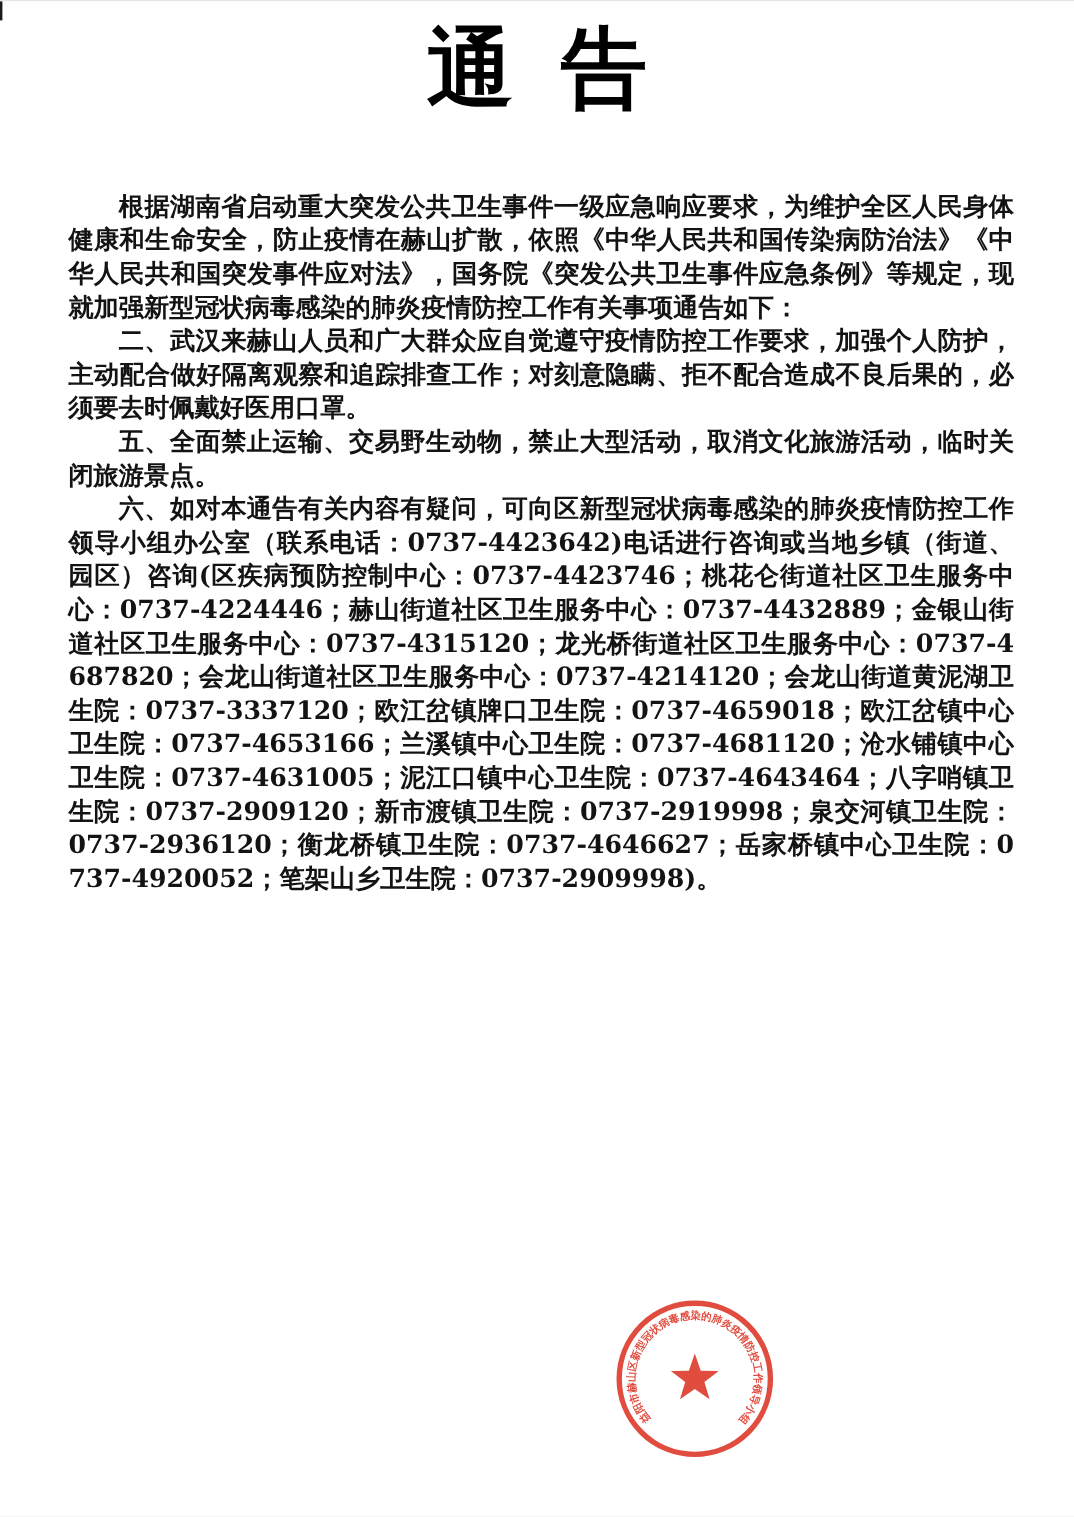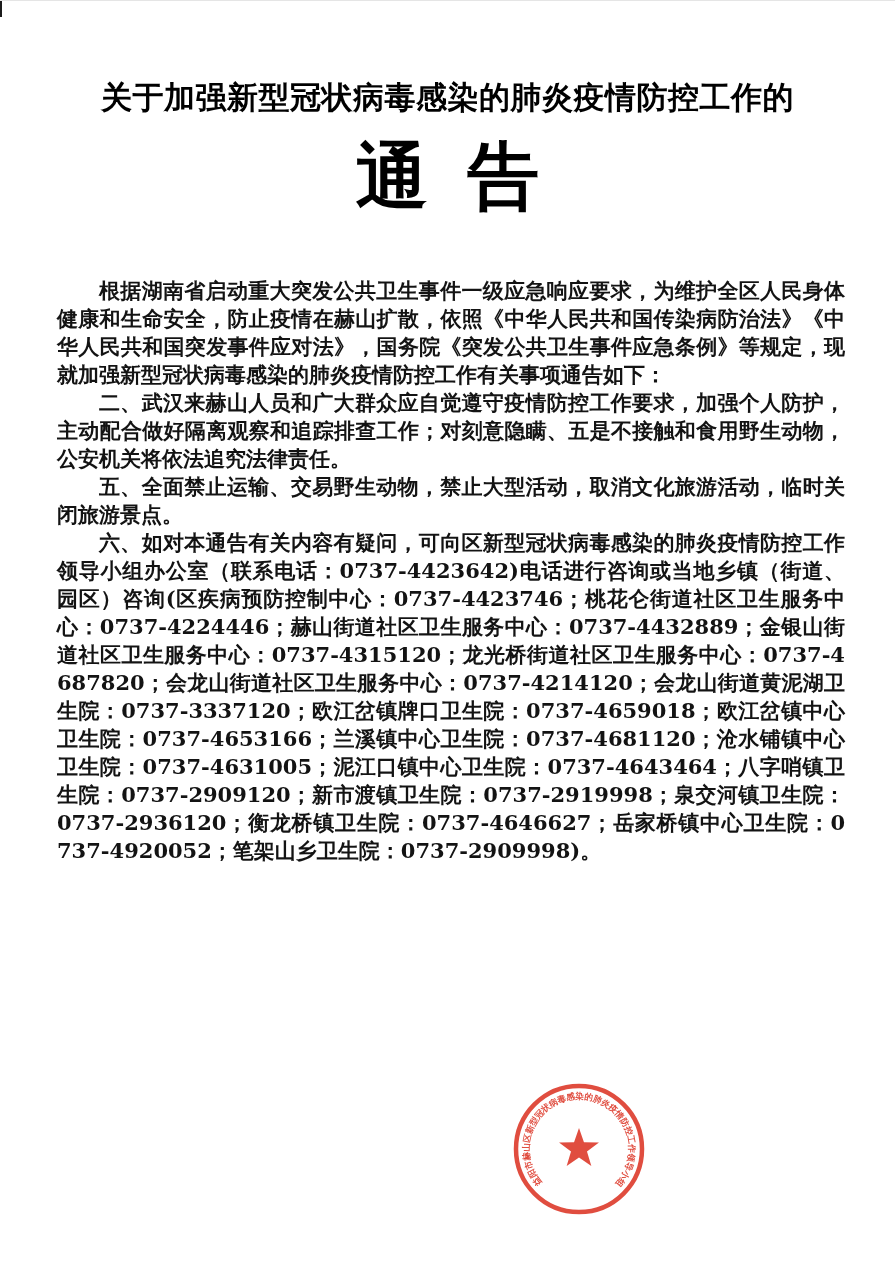--- a/index.html
+++ b/index.html
@@ -69,27 +69,26 @@
     font-weight: bold;
   }
 </style>
 </head>
 <body>
 
 <div class="page">
 
   <div class="scan-edge-left"></div>
 
-  <h1 class="doc-title">关于加强新型冠状病毒感染的肺炎疫情防控工作的</h1>
 
   <h2 class="doc-title-main">通告</h2>
 
   <div class="notice-body">
     <p>根据湖南省启动重大突发公共卫生事件一级应急响应要求，为维护全区人民身体健康和生命安全，防止疫情在赫山扩散，依照《中华人民共和国传染病防治法》《中华人民共和国突发事件应对法》，国务院《突发公共卫生事件应急条例》等规定，现就加强新型冠状病毒感染的肺炎疫情防控工作有关事项通告如下：</p>
-    <p>二、武汉来赫山人员和广大群众应自觉遵守疫情防控工作要求，加强个人防护，主动配合做好隔离观察和追踪排查工作；对刻意隐瞒、五是不接触和食用野生动物，公安机关将依法追究法律责任。</p>
+    <p>二、武汉来赫山人员和广大群众应自觉遵守疫情防控工作要求，加强个人防护，主动配合做好隔离观察和追踪排查工作；对刻意隐瞒、拒不配合造成不良后果的，必须要去时佩戴好医用口罩。</p>
     <p>五、全面禁止运输、交易野生动物，禁止大型活动，取消文化旅游活动，临时关闭旅游景点。</p>
     <p>六、如对本通告有关内容有疑问，可向区新型冠状病毒感染的肺炎疫情防控工作领导小组办公室（联系电话：0737-4423642)电话进行咨询或当地乡镇（街道、园区）咨询(区疾病预防控制中心：0737-4423746；桃花仑街道社区卫生服务中心：0737-4224446；赫山街道社区卫生服务中心：0737-4432889；金银山街道社区卫生服务中心：0737-4315120；龙光桥街道社区卫生服务中心：0737-4687820；会龙山街道社区卫生服务中心：0737-4214120；会龙山街道黄泥湖卫生院：0737-3337120；欧江岔镇牌口卫生院：0737-4659018；欧江岔镇中心卫生院：0737-4653166；兰溪镇中心卫生院：0737-4681120；沧水铺镇中心卫生院：0737-4631005；泥江口镇中心卫生院：0737-4643464；八字哨镇卫生院：0737-2909120；新市渡镇卫生院：0737-2919998；泉交河镇卫生院：0737-2936120；衡龙桥镇卫生院：0737-4646627；岳家桥镇中心卫生院：0737-4920052；笔架山乡卫生院：0737-2909998)。</p>
 
   </div>
 
   <svg class="official-seal" viewBox="0 0 136 136" xmlns="http://www.w3.org/2000/svg">
     <circle cx="68" cy="68" r="63" fill="none" stroke="#dd392a" stroke-width="4.5"></circle>
     <path id="sealArc" d="M 31.1,101.8 A 50,50 0 1 1 104.9,101.8" fill="none"></path>
     <text class="ring-text" fill="#dd392a">
       <textPath href="#sealArc" startOffset="0">益阳市赫山区新型冠状病毒感染的肺炎疫情防控工作领导小组</textPath>

